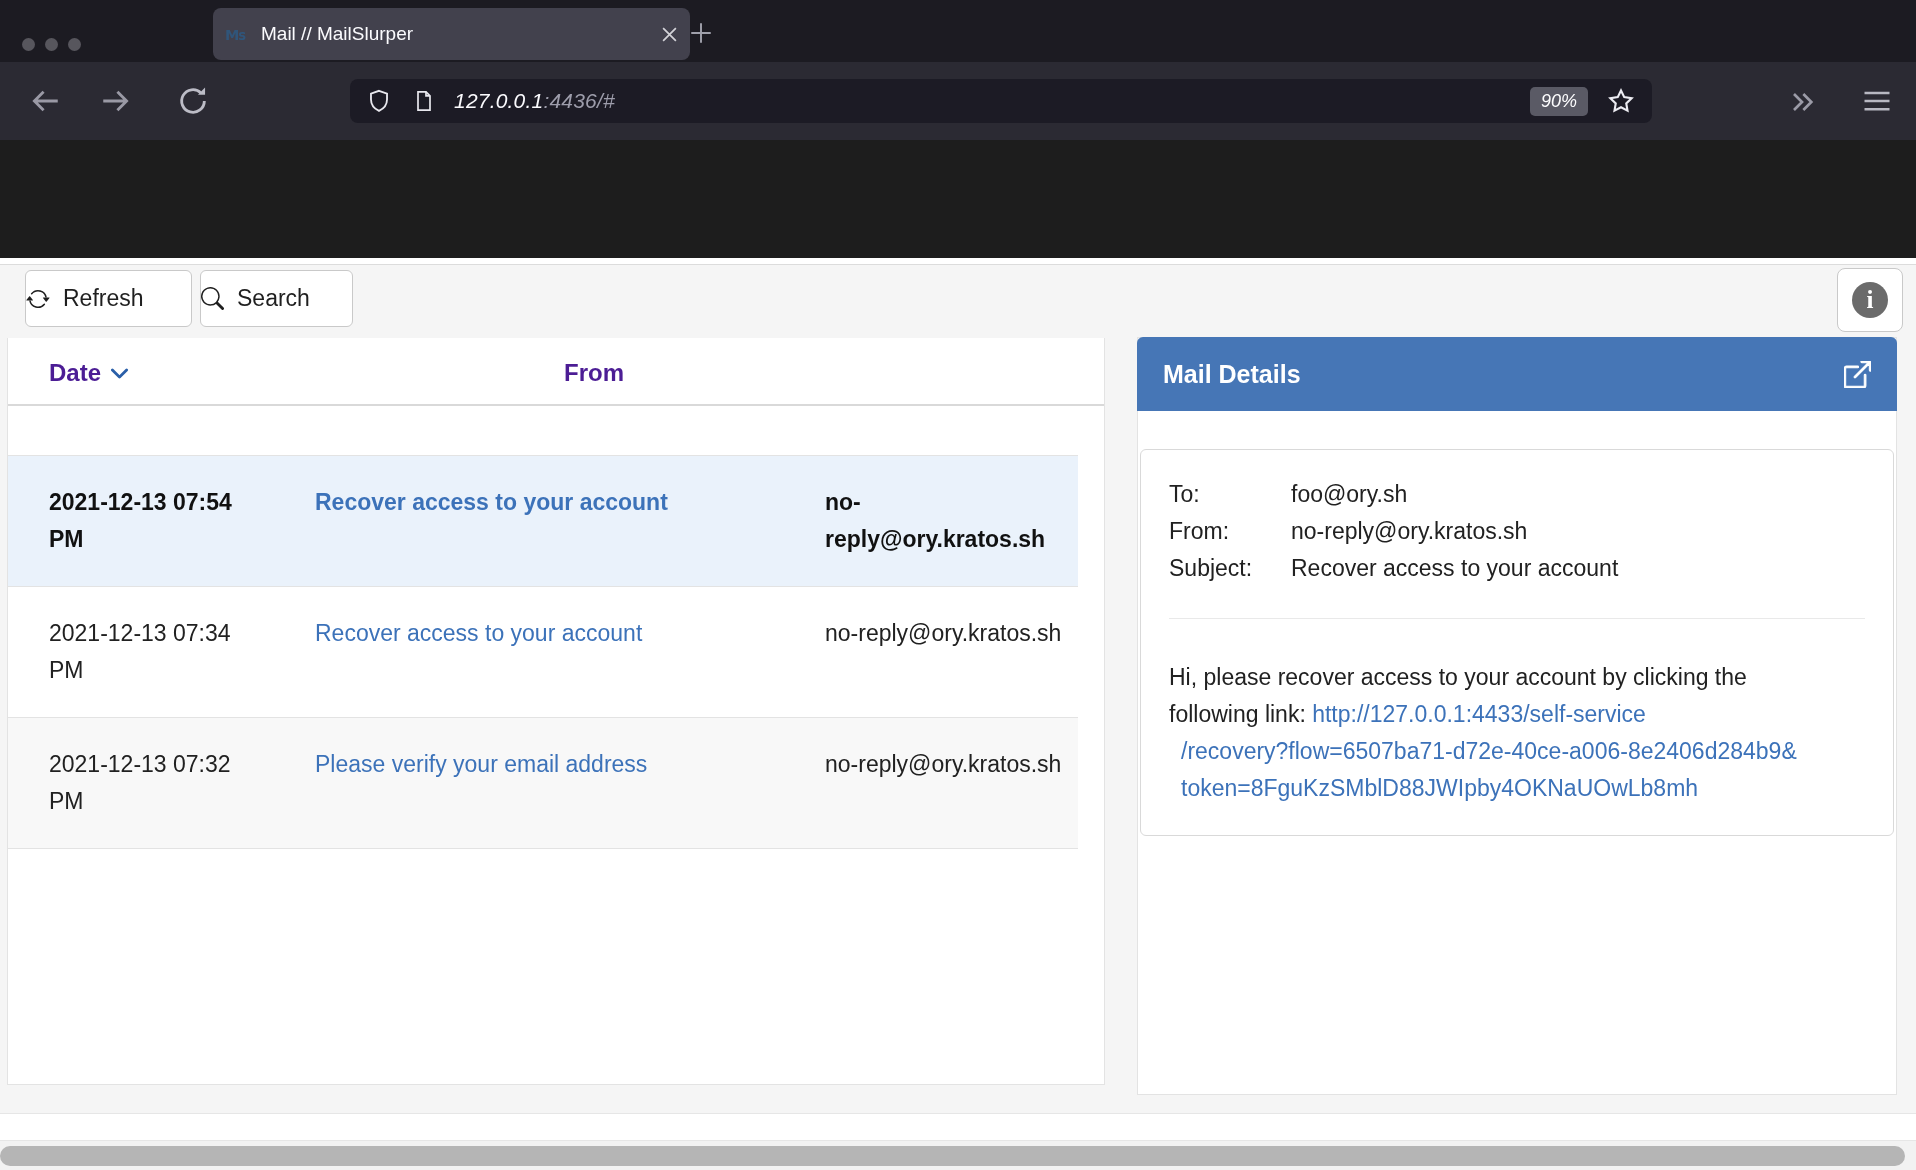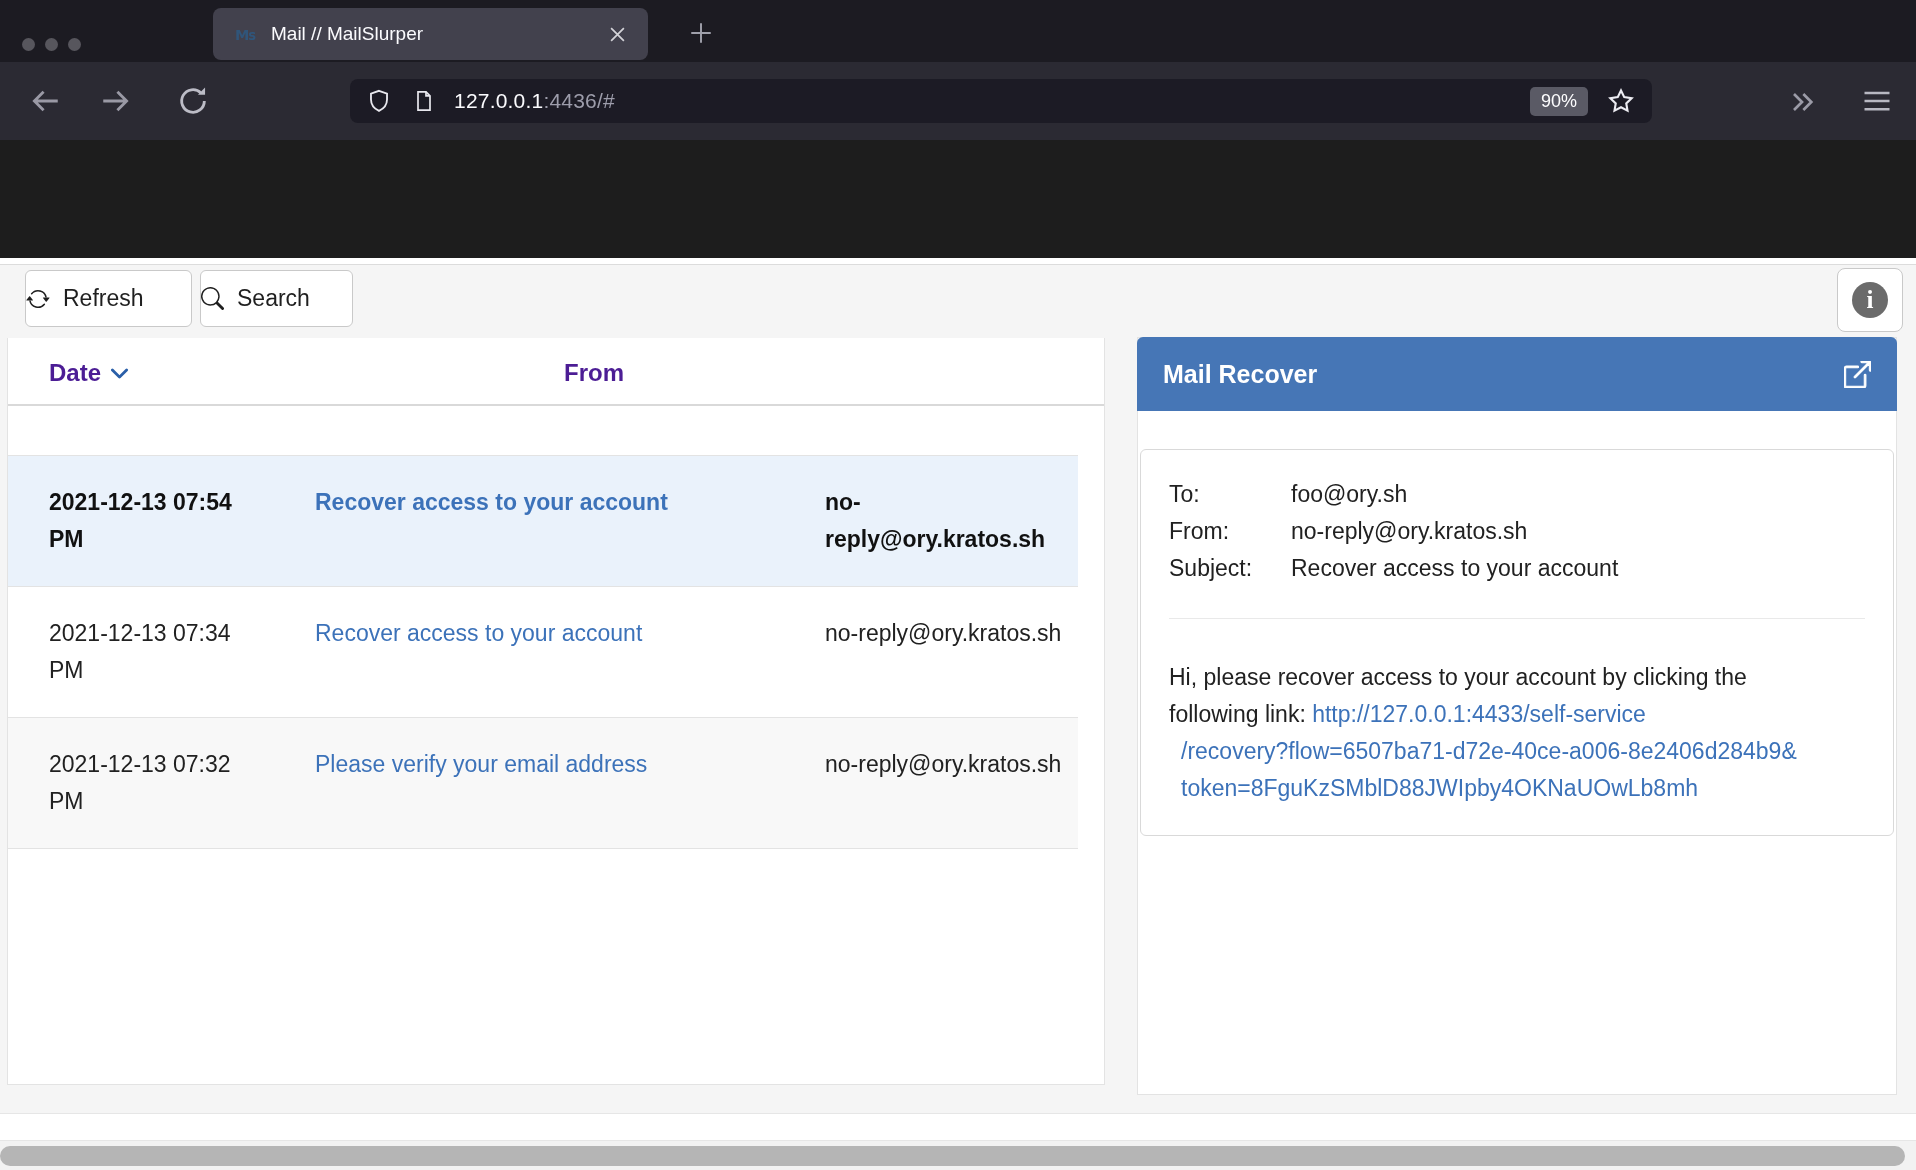--- a/index.html
+++ b/index.html
@@ -7,27 +7,27 @@
   #screen{
     position:relative; width:1916px; height:1170px; overflow:hidden;
     font-family:"Liberation Sans", sans-serif; background:#f5f5f5;
   }
   svg{display:block;}
 
   
   .tabstrip{position:absolute;left:0;top:0;width:100%;height:62px;background:#1c1b22;}
   .win-dots{position:absolute;left:22px;top:38px;display:flex;gap:10px;}
   .win-dots i{width:13px;height:13px;border-radius:50%;background:#57565d;display:block;}
-  .tab{position:absolute;left:213px;top:8px;width:435px;height:52px;background:#42414d;
-       border-radius:8px;display:flex;align-items:center;padding:0 22px;}
+  .tab{position:absolute;left:213px;top:8px;width:477px;height:52px;background:#42414d;
+       border-radius:8px;display:flex;align-items:center;padding:0 12px;}
   .tab-title{color:#fbfbfe;font-size:19px;margin-left:12px;white-space:nowrap;flex:1;}
   .newtab{position:absolute;left:686px;top:18px;width:30px;height:30px;display:flex;align-items:center;justify-content:center;}
 
   
-  .btoolbar{position:absolute;left:0;top:62px;width:100%;height:78px;background:#2b2a33;}
+  .btoolbar{position:absolute;left:0;top:62px;width:100%;height:78px;background:#2b2a33;font-style:italic;}
   .nav-ic{position:absolute;top:22px;}
   .urlbar{position:absolute;left:350px;top:17px;width:1302px;height:44px;background:#1c1b25;
           border-radius:8px;display:flex;align-items:center;padding:0 16px;}
   .url-text{font-size:21px;margin-left:18px;letter-spacing:.2px;}
   .url-host{color:#fbfbfe;}
   .url-rest{color:#9d9dab;}
   .zoom-badge{margin-left:auto;background:#5a5a65;color:#fdfdfe;font-size:18px;
               padding:4px 11px;border-radius:5px;}
   .star{margin-left:18px;}
 
@@ -240,21 +240,21 @@
         <div class="mrow alt">
           <div class="c-date">2021-12-13 07:32 PM</div>
           <div class="c-subj"><a href="#">Please verify your email address</a></div>
           <div class="c-from">no-reply@ory.kratos.sh</div>
         </div>
       </div>
     </div>
 
     <div class="details-pane">
       <div class="details-header">
-        <span class="details-title">Mail Recover</span>
+        <span class="details-title">Mail Details</span>
         <svg width="27" height="27" viewBox="0 0 16 16" fill="#fff" stroke="#fff" stroke-width="0.6">
           <path d="M8.636 3.5a.5.5 0 0 0-.5-.5H1.5A1.5 1.5 0 0 0 0 4.5v10A1.5 1.5 0 0 0 1.5 16h10a1.5 1.5 0 0 0 1.5-1.5V8.364a.5.5 0 0 0-1 0V14.5a.5.5 0 0 1-.5.5h-10a.5.5 0 0 1-.5-.5v-10a.5.5 0 0 1 .5-.5h6.636a.5.5 0 0 0 .5-.5z"></path>
           <path d="M16 .5a.5.5 0 0 0-.5-.5h-5a.5.5 0 0 0 0 1h3.793L6.146 9.146a.5.5 0 1 0 .708.708L15 1.707V5.5a.5.5 0 0 0 1 0v-5z"></path>
         </svg>
       </div>
 
       <div class="details-card">
         <div class="meta">
           <div>To:</div>
           <div>foo@ory.sh</div>

